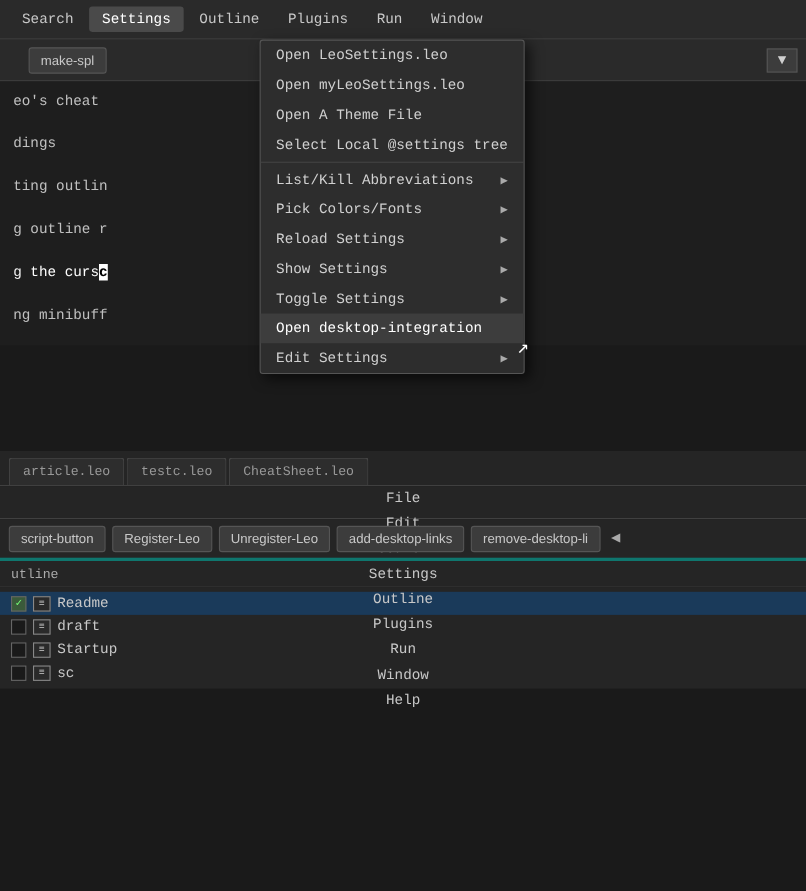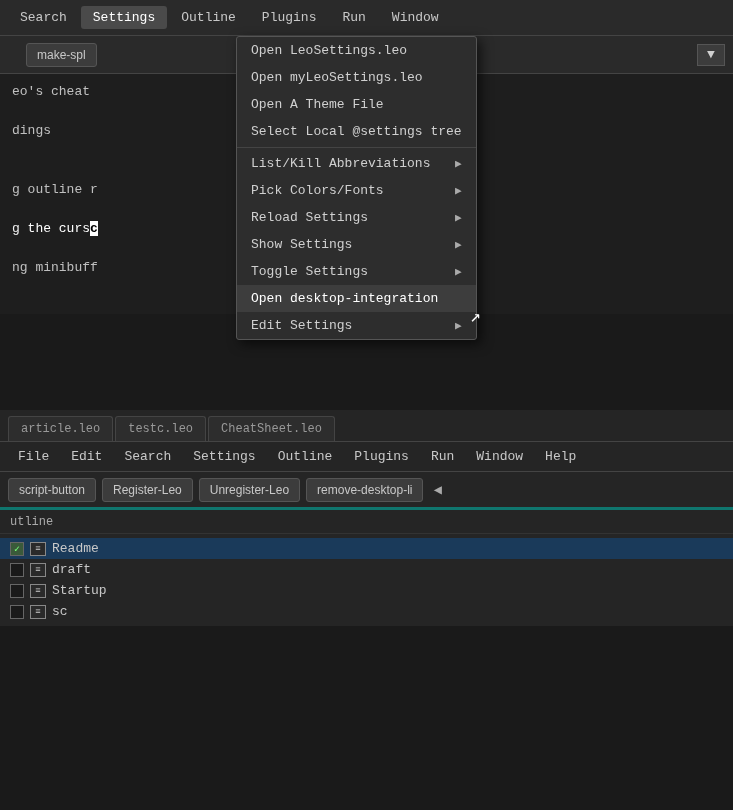--- a/index.html
+++ b/index.html
@@ -146,20 +146,21 @@
 
     
     .second-menubar {
       background: #252525;
       height: 30px;
       display: flex;
       align-items: center;
       padding: 0 8px;
       gap: 2px;
       border-bottom: 1px solid #444;
+      flex-direction: column;
     }
     .second-menu-item {
       padding: 3px 10px;
       cursor: pointer;
       color: #c8c8c8;
       font-size: 13px;
       border-radius: 2px;
     }
 
     
@@ -270,21 +271,21 @@
   <div class="toolbar-row">
     <div style="width:12px;"></div>
     <button class="toolbar-btn">make-spl</button>
     <div style="flex:1;"></div>
     <div style="width:28px;height:22px;border:1px solid #555;background:#3c3c3c;display:flex;align-items:center;justify-content:center;cursor:pointer;">▼</div>
   </div>
 
   <div class="editor-area" style="height:240px;">
     <span class="editor-line text-normal">eo's cheat</span><br>
     <span class="editor-line text-normal">dings</span><br>
-    <br>
+    <span class="editor-line text-normal">ting outlin</span><br>
     <span class="editor-line text-normal">g outline r</span><br>
     <span class="editor-line">
       <span style="color:#f0f0f0;">g </span><span style="color:#ffffff;font-weight:normal;">the curs</span><span style="background:#ffffff;color:#000;font-weight:bold;">c</span>
     </span><br>
     <span class="editor-line text-normal">ng minibuff</span><br>
     <br>
     <br>
   </div>
 
   <div class="dropdown-overlay">
@@ -349,20 +350,21 @@
     <div class="second-menu-item">Plugins</div>
     <div class="second-menu-item">Run</div>
     <div class="second-menu-item">Window</div>
     <div class="second-menu-item">Help</div>
   </div>
 
   <div class="second-toolbar">
     <button class="second-toolbar-btn">script-button</button>
     <button class="second-toolbar-btn">Register-Leo</button>
     <button class="second-toolbar-btn">Unregister-Leo</button>
+    <button class="second-toolbar-btn">add-desktop-links</button>
     <button class="second-toolbar-btn">remove-desktop-li</button>
     <span class="scroll-arrow">◀</span>
   </div>
 
   <div class="outline-label">
     <span>utline</span>
   </div>
 
   <div class="outline-tree">
     <div class="tree-item selected">

